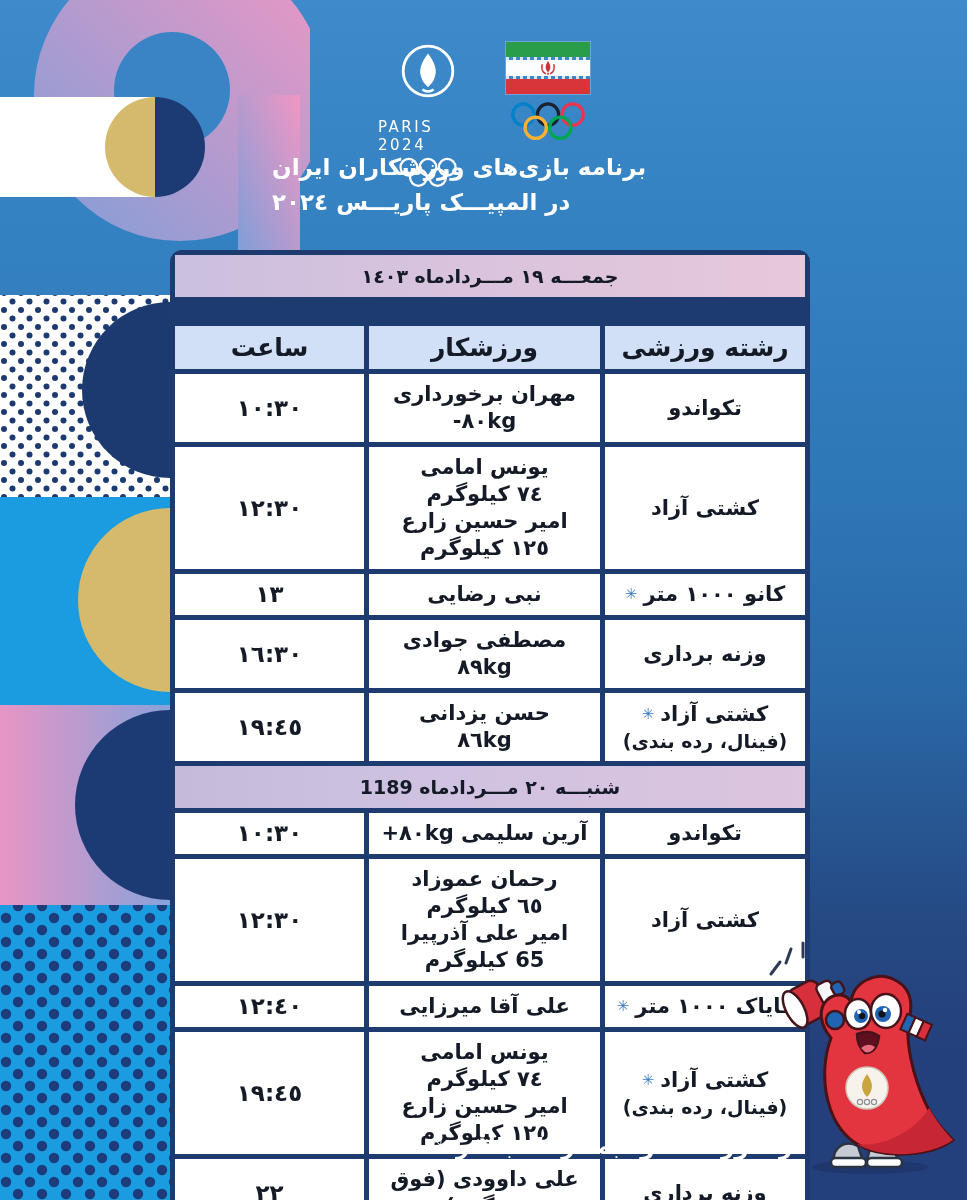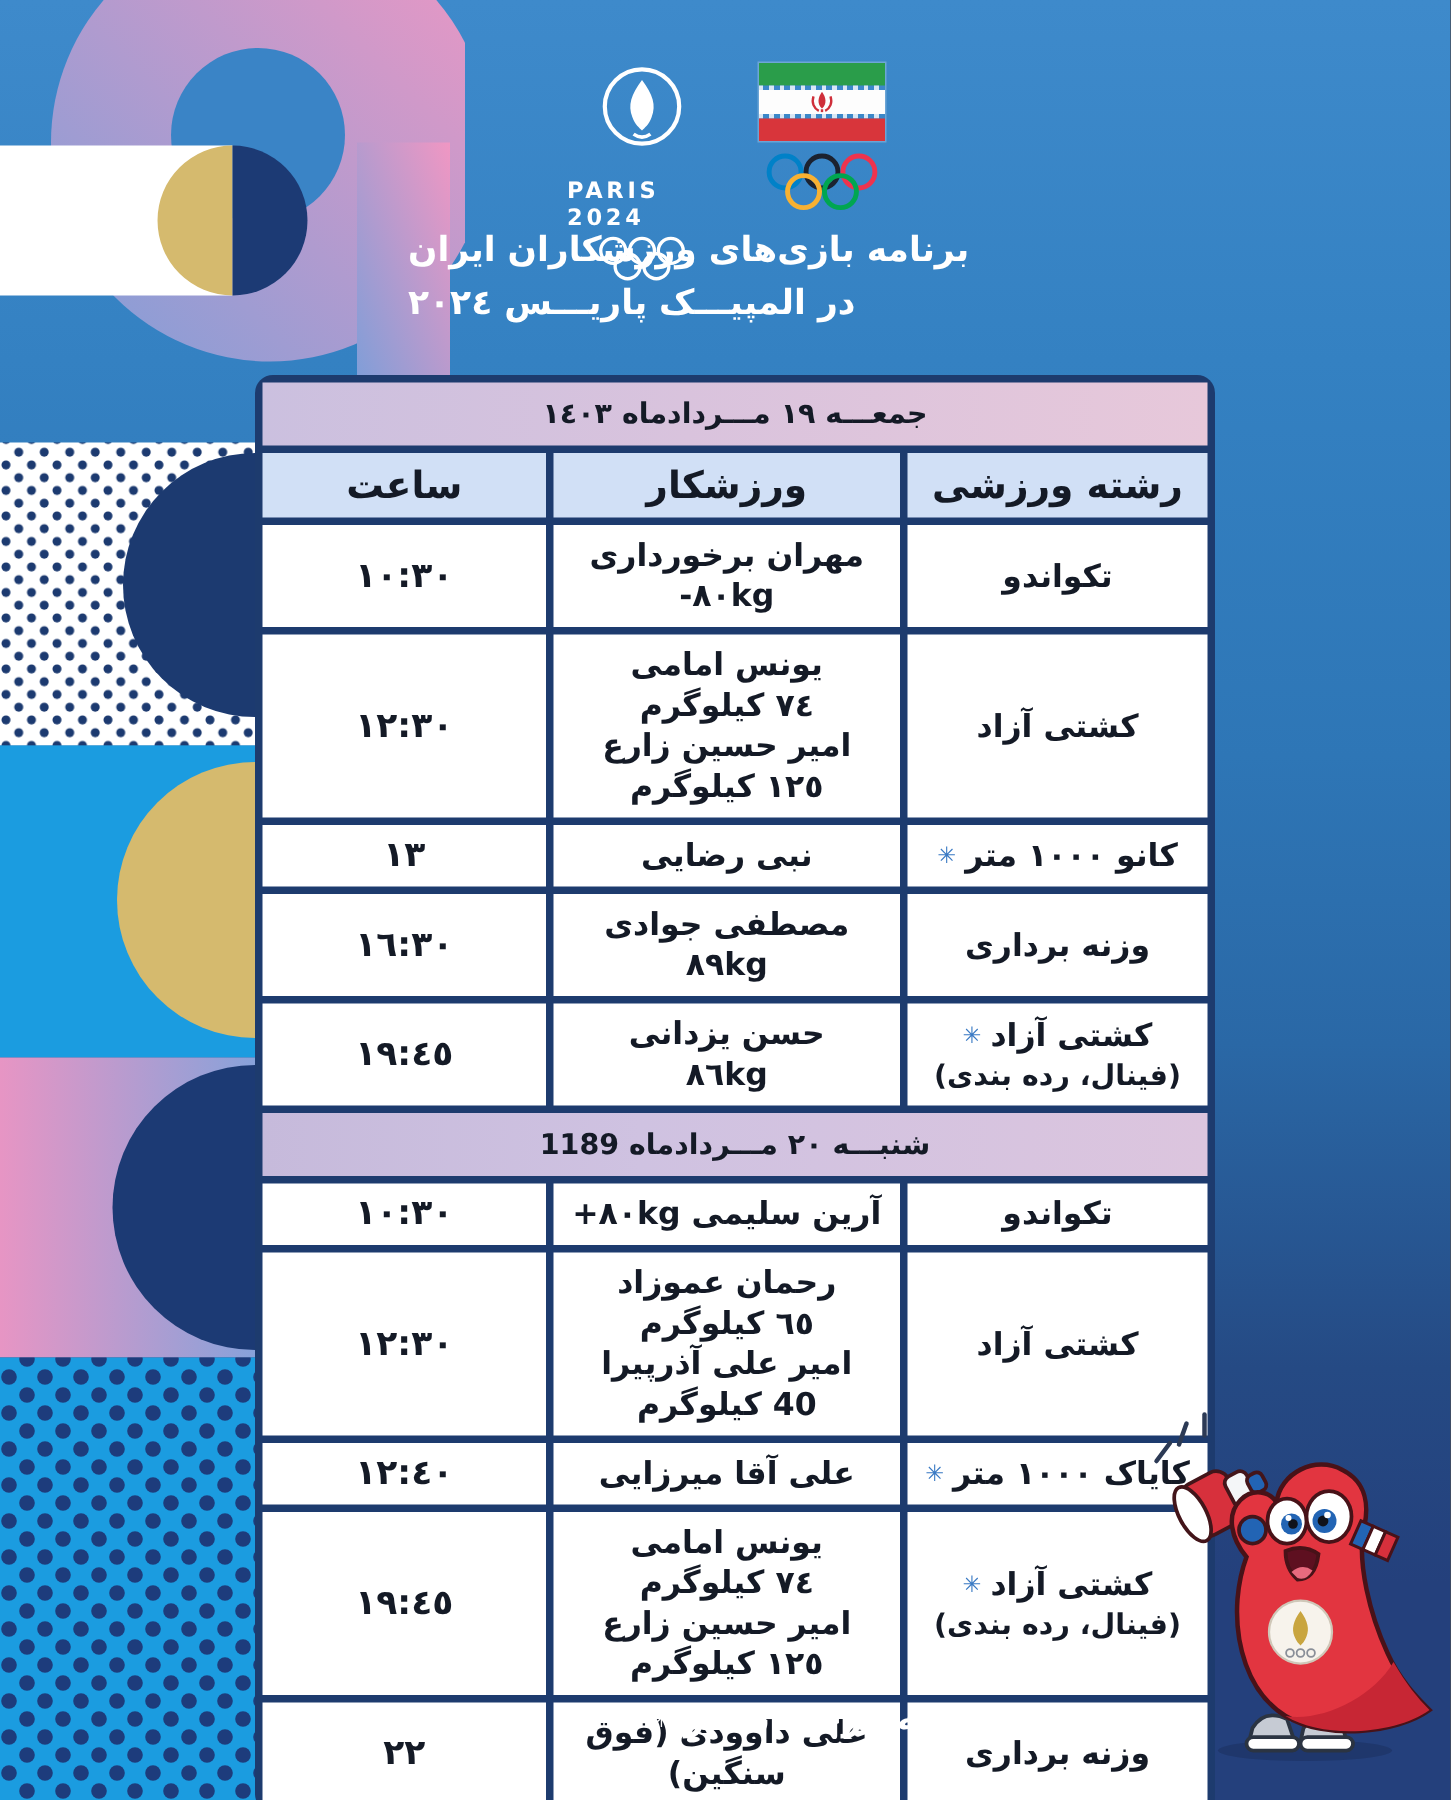--- a/index.html
+++ b/index.html
@@ -5,21 +5,21 @@
   html,body{margin:0;padding:0;background:#555;}
   .page{
     width:967px;height:1200px;position:relative;overflow:hidden;
     background:linear-gradient(180deg,#3e8acb 0%,#3481c2 20%,#2e76b6 42%,#2a68a6 58%,#254a84 76%,#24407c 88%,#24407c 100%);
     font-family:"DejaVu Sans",sans-serif;
   }
   .bg-left{position:absolute;left:0;top:0;z-index:1;}
   
   .brand-row{position:absolute;top:42px;left:378px;display:flex;gap:26px;align-items:flex-start;z-index:2;}
   .paris-block{display:flex;flex-direction:column;align-items:center;width:100px;}
-  .paris-wordmark{color:#fff;font-weight:bold;font-size:15px;letter-spacing:2.5px;margin:2px 0 3px 0;}
+  .paris-wordmark{color:#fff;font-weight:normal;font-size:15px;letter-spacing:2.5px;margin:2px 0 3px 0;}
   .flag-block{display:flex;flex-direction:column;align-items:center;width:88px;}
   .iran-flag{width:84px;height:52px;display:flex;flex-direction:column;position:relative;box-shadow:0 0 0 1px rgba(255,255,255,.25);}
   .iran-flag .green{height:17px;background:#2a9d4a;}
   .iran-flag .white{height:18px;background:#fdfdfd;display:flex;align-items:center;justify-content:center;}
   .iran-flag .red{height:17px;background:#d8353b;}
   .iran-flag .takbir{height:3px;background:repeating-linear-gradient(90deg,rgba(255,255,255,.8) 0 3px,transparent 3px 7px);}
   .title{position:absolute;top:150px;left:272px;width:430px;text-align:left;color:#fff;
     font-weight:bold;font-size:23px;line-height:1.5;z-index:2;direction:rtl;}
   
   .schedule{
@@ -27,21 +27,21 @@
     display:grid;grid-template-columns:200px 231px 1fr;gap:5px;
     background:#1d3b6e;padding:5px;border-radius:12px 12px 6px 12px;
     direction:rtl;overflow:hidden;box-sizing:border-box;
   }
   .band{grid-column:1/-1;height:42px;display:flex;align-items:center;justify-content:center;
     font-weight:bold;font-size:19px;color:#141a26;}
   .band.day0{background:linear-gradient(270deg,#e7c8da 0%,#d9c3dd 55%,#cbc0df 100%);}
   .band.day1{background:linear-gradient(270deg,#dcc5de 0%,#cfc2e1 60%,#c6badb 100%);}
   .cell{background:#fff;display:flex;flex-direction:column;justify-content:center;align-items:center;
     padding:7px 5px;color:#141a26;font-weight:bold;text-align:center;}
-  .hcell{background:#d1e0f6;font-size:25px;justify-content:center;}
+  .hcell{background:#d1e0f6;font-size:25px;justify-content:center;margin-top:24px;}
   .cell .line{font-size:21px;line-height:27px;}
   .cell .ltr{direction:ltr;unicode-bidi:isolate;margin-top:32px;}
   .cell.time .line{font-size:23px;}
   .sport-line{display:flex;align-items:center;justify-content:center;gap:6px;font-size:21px;line-height:27px;direction:rtl;}
   .star{color:#3a7ac4;font-size:15px;line-height:1;order:2;}
   .sub{font-size:19px;line-height:26px;}
   
   .footnote{position:absolute;top:1133px;right:163px;z-index:3;display:flex;align-items:center;gap:8px;
     color:#fff;font-weight:bold;font-size:23px;direction:ltr;}
   .footnote .fstar{font-size:17px;}
@@ -224,21 +224,21 @@
       </div>
       <div class="cell sport">
         <div class="sport-line">
           <span>کشتی آزاد</span>
         </div>
       </div>
       <div class="cell athlete">
         <div class="line">رحمان عموزاد</div>
         <div class="line">٦٥ کیلوگرم</div>
         <div class="line">امیر علی آذرپیرا</div>
-        <div class="line">40 کیلوگرم</div>
+        <div class="line">65 کیلوگرم</div>
       </div>
       <div class="cell time">
         <div class="line">١٢:٣٠</div>
       </div>
       <div class="cell sport">
         <div class="sport-line">
           <span>کایاک ١٠٠٠ متر</span>
           <span class="star">✳</span>
         </div>
       </div>

